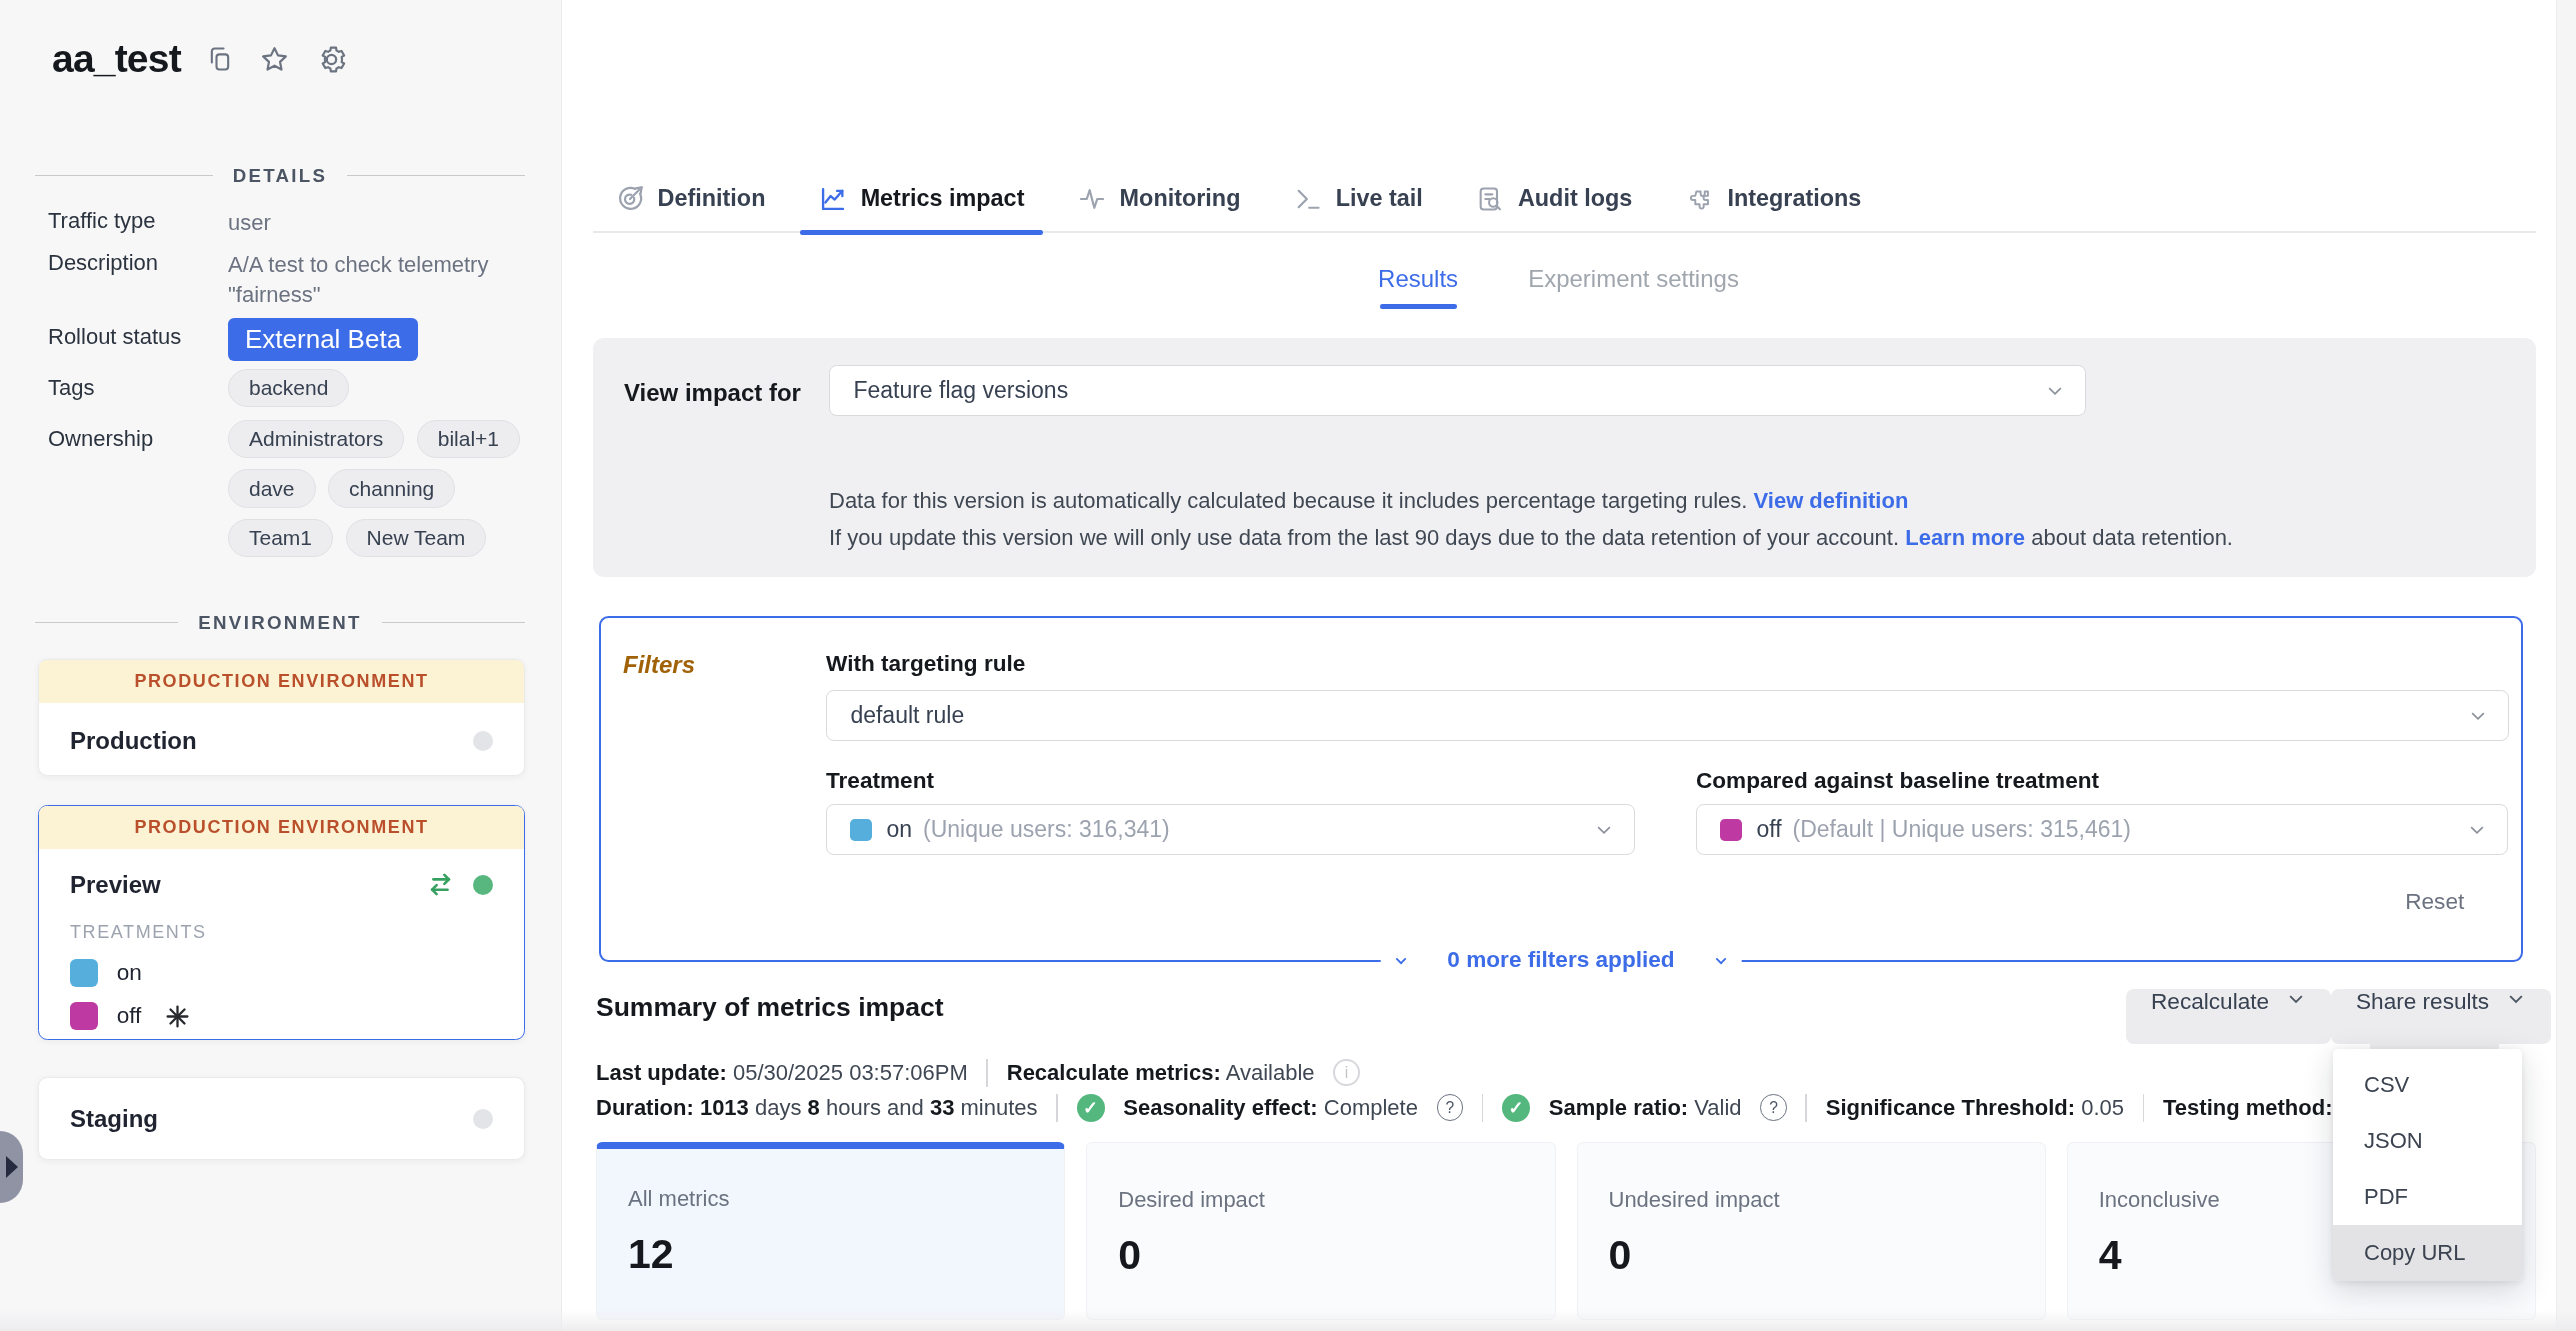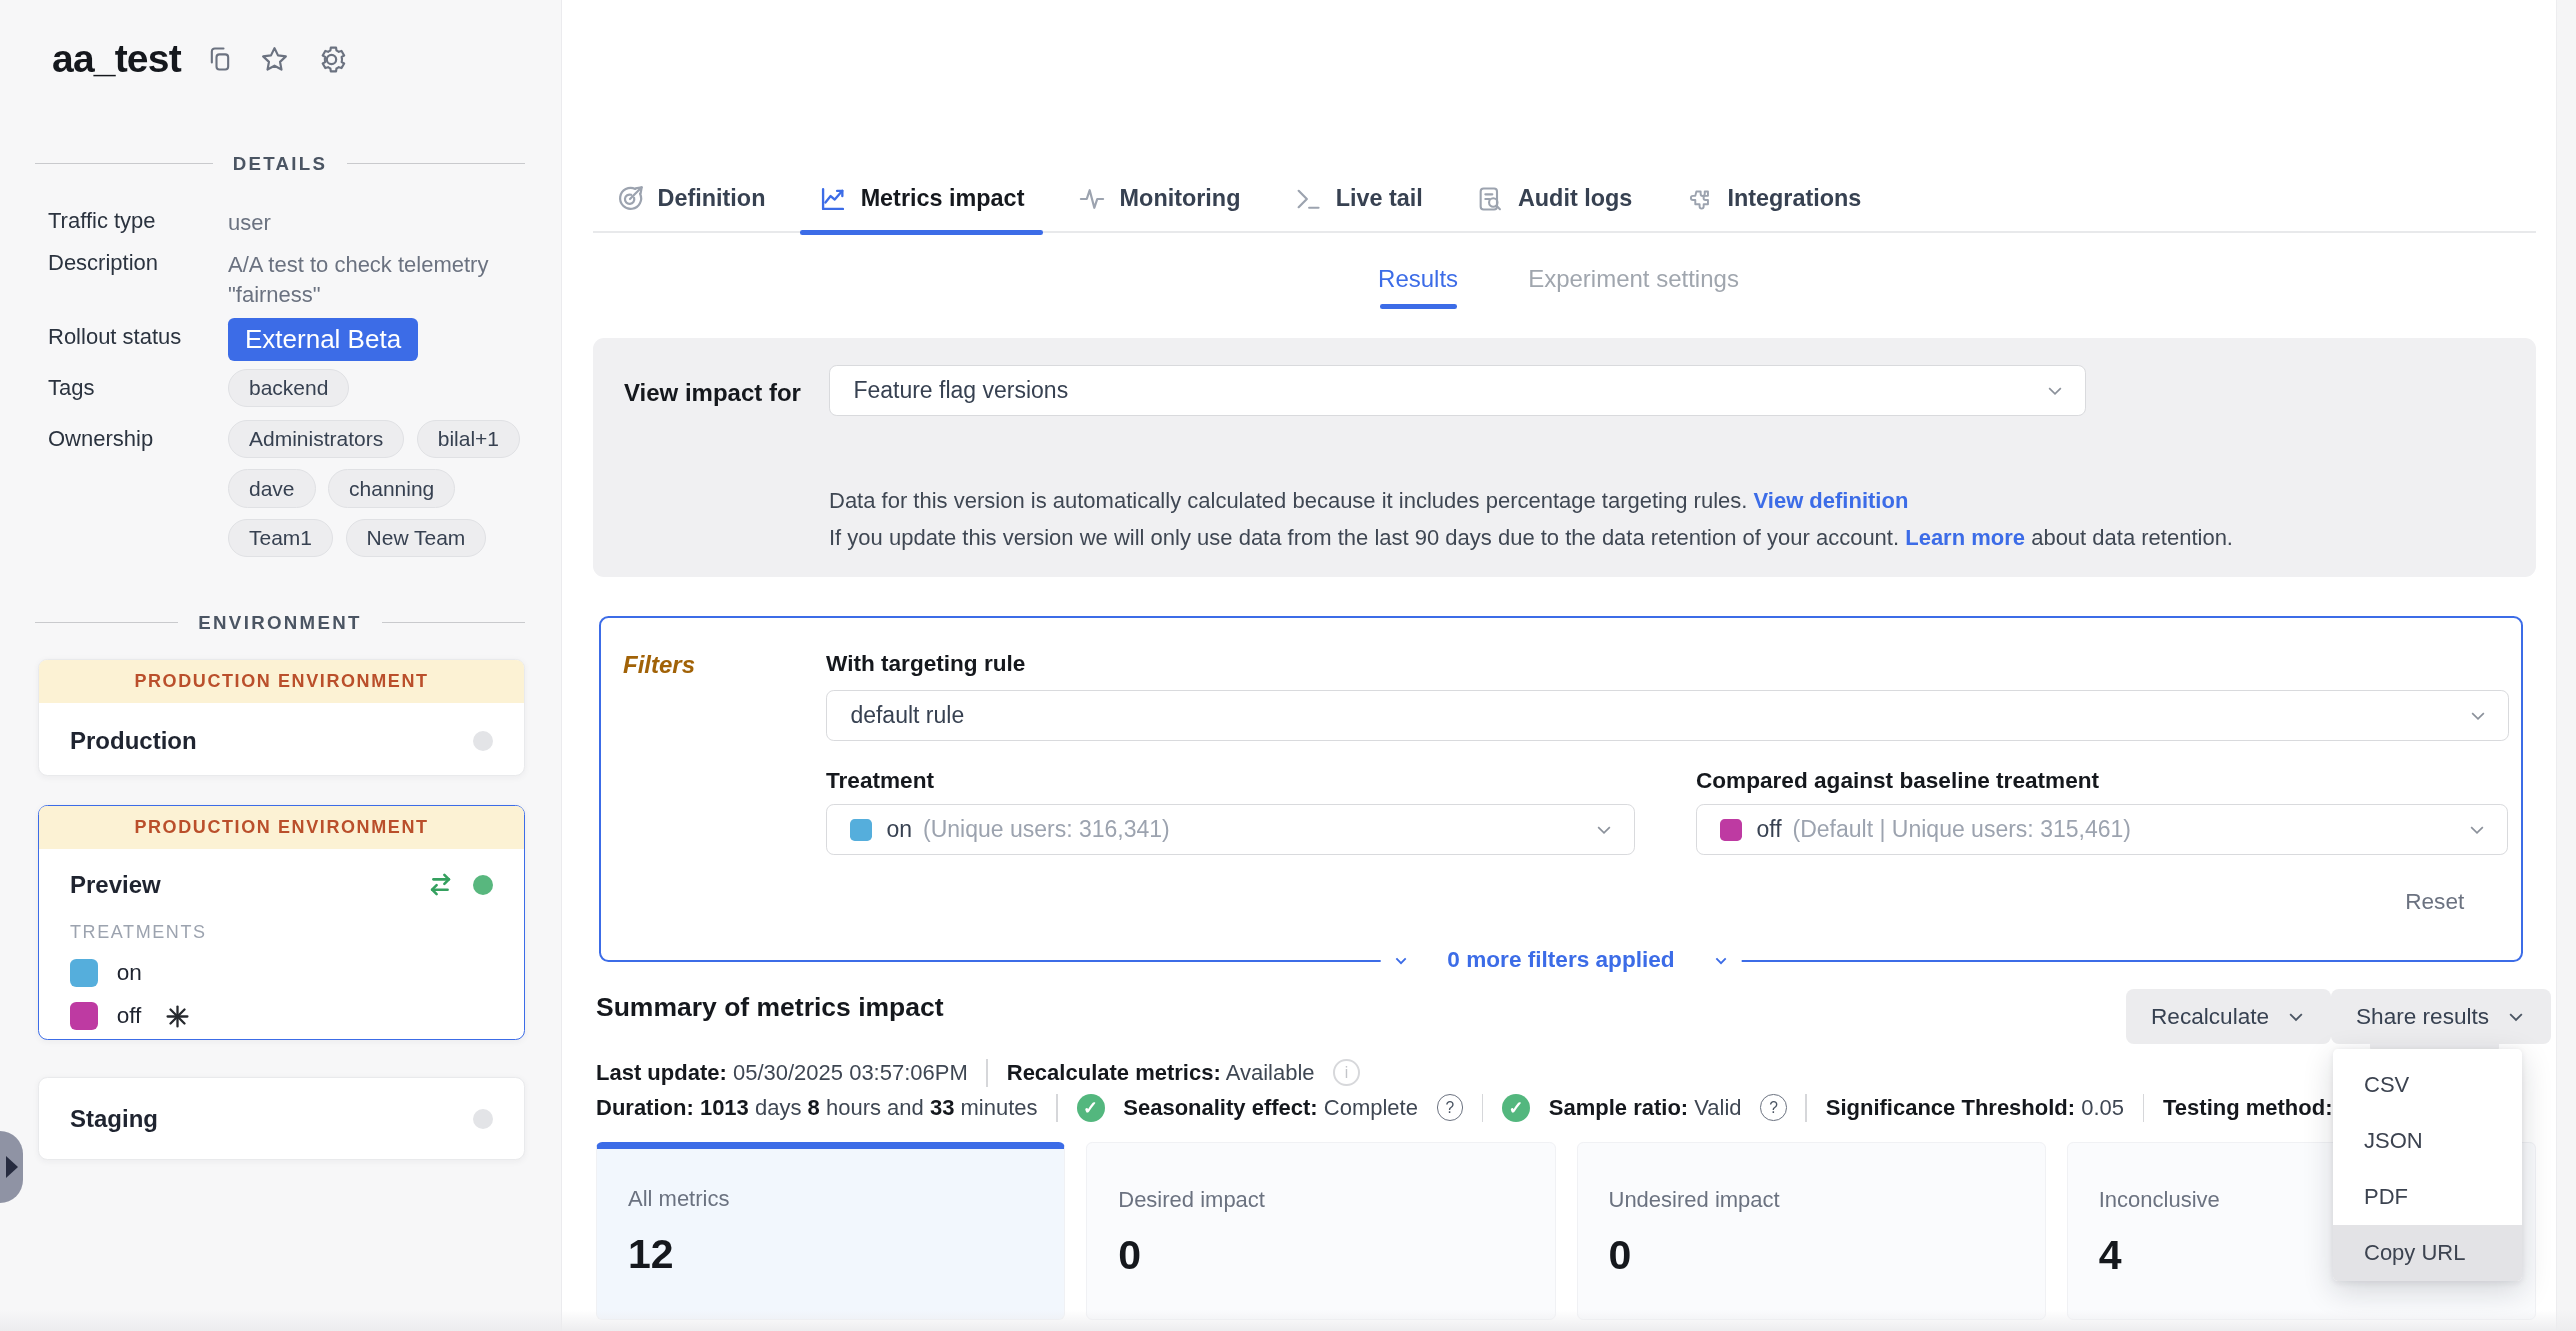--- a/index.html
+++ b/index.html
@@ -10,21 +10,21 @@
   
   .sidebar{position:absolute;left:0;top:0;width:561px;height:1332px;
            background:#f7f7f8;border-right:1.6px solid #ebebee;}
   .flag-title-row{position:absolute;left:52px;top:37px;display:flex;align-items:center;gap:25px;}
   .flag-title{font-size:39px;font-weight:bold;letter-spacing:-0.8px;color:#15181d;margin:0;}
   .icon-btn{background:none;border:none;padding:0;cursor:pointer;display:flex;align-items:center;}
 
   .divider{position:absolute;left:35px;width:490px;display:flex;align-items:center;gap:20px;
            color:#4b5563;font-size:18.7px;font-weight:bold;letter-spacing:2.3px;height:31px;}
   .divider::before,.divider::after{content:"";flex:1;height:1.6px;background:#c9cacd;}
-  .divider.details{top:148px;}
+  .divider.details{top:160px;}
   .divider.environment{top:607px;}
 
   .d-row{position:absolute;left:48px;display:flex;font-size:22px;margin-top:12px;}
   .d-label{width:180px;color:#2b333f;flex:none;}
   .d-value{color:#6b7280;width:312px;line-height:30px;}
   .badge{display:inline-block;background:#3c6ce7;color:#fff;font-size:26px;
          padding:6.2px 17px;border-radius:6.2px;}
   .pill{display:inline-block;background:#ededef;border:0.8px solid #e0e1e4;color:#374151;
         font-size:21px;padding:6.2px 20px;border-radius:779px;white-space:nowrap;}
   .pill-wrap{display:flex;flex-wrap:wrap;gap:11px 12.5px;width:312px;}
@@ -100,21 +100,21 @@
              font-family:"Liberation Sans",sans-serif;}
   .apply-btn{font-size:22.6px;color:#a7abb2;background:#ededef;border:none;border-radius:7.8px;
              padding:13.3px 36px;cursor:pointer;font-family:"Liberation Sans",sans-serif;}
   .more-filters{position:absolute;left:50%;bottom:-22.6px;transform:translateX(-50%);
                 background:#fff;display:flex;align-items:center;gap:37px;height:45px;
                 padding:0 11px;color:#3c6ce7;font-size:22.6px;font-weight:bold;cursor:pointer;}
 
   
   .summary-title{position:absolute;left:596px;top:992px;font-size:26.5px;font-weight:bold;color:#15181d;}
   .gbtn{position:absolute;top:989px;height:55px;background:#ececee;border:none;border-radius:7.8px;
-        display:flex;align-items:center;gap:17px;font-size:22.6px;color:#374151;padding:0 25px;
+        display:flex;align-items:flex-start;gap:17px;font-size:22.6px;color:#374151;padding:0 25px;
         cursor:pointer;font-family:"Liberation Sans",sans-serif;}
   .gbtn .chev{color:#4b5563;}
   .btn-recalc{left:2126px;}
   .btn-share{left:2331px;}
 
   .statusline{position:absolute;left:596px;display:flex;align-items:center;gap:18.7px;
               font-size:22px;color:#3f4753;white-space:nowrap;height:31px;}
   .statusline b{color:#15181d;}
   .s1{top:1057px;}
   .s2{top:1092px;}

